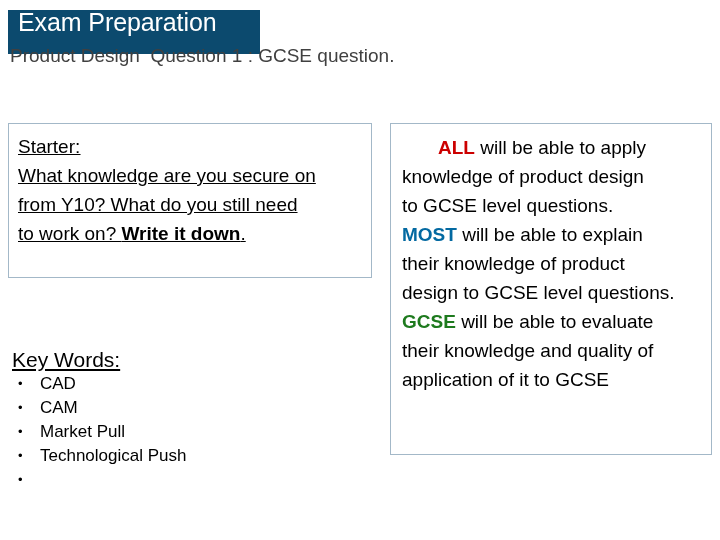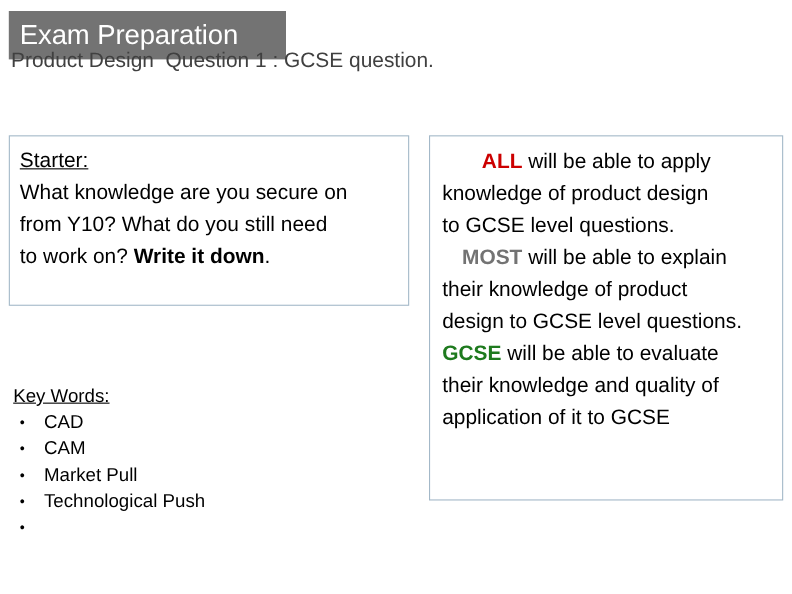--- a/index.html
+++ b/index.html
@@ -22,23 +22,23 @@
     height: 540px;
   }
 
   
   #title-banner {
     position: absolute;
     left: 8px;
     top: 10px;
     width: 252px;
     height: 44px;
-    background: #737373;
+    background: #0c4a6e;
     display: flex;
-    align-items: center;
+    align-items: flex-start;
     box-sizing: border-box;
     padding-left: 10px;
   }
   #title-banner .title-text {
     color: #FFFFFF;
     font-size: 25px;
     line-height: 1;
     white-space: nowrap;
     letter-spacing: -0.1px;
   }
@@ -57,20 +57,21 @@
   
   #starter-box {
     position: absolute;
     left: 8px;
     top: 123px;
     width: 364px;
     height: 155px;
     border: 1px solid #A3B8C8;
     box-sizing: border-box;
     padding: 8px 0 0 9px;
+    text-decoration: underline;
   }
   #starter-box .line {
     font-size: 19px;
     line-height: 29px;
     white-space: pre-wrap;
     color: #000000;
   }
   .u {
     text-decoration: underline;
   }
@@ -79,21 +80,21 @@
   }
 
   
   #keywords {
     position: absolute;
     left: 12px;
     top: 348px;
     width: 330px;
   }
   #keywords .kw-heading {
-    font-size: 17px;
+    font-size: 21px;
     line-height: 24px;
     text-decoration: underline;
     color: #000000;
   }
   #keywords ul {
     list-style: none;
     margin: 0;
     padding: 0;
   }
   #keywords li {
@@ -122,21 +123,21 @@
     box-sizing: border-box;
     padding: 9px 0 0 11px;
   }
   #objectives-box .line {
     font-size: 19px;
     line-height: 29px;
     white-space: pre-wrap;
     color: #000000;
   }
   .all-kw { color: #CC0000; font-weight: bold; margin-left: 36px; }
-  .most-kw { color: #737373; font-weight: bold; margin-left: 18px; }
+  .most-kw { color: #0369a1; font-weight: bold; }
   .some-kw { color: #1E7A1E; font-weight: bold; }
 </style>
 </head>
 <body>
 
 <div id="slide">
 
   <div id="title-banner">
     <span class="title-text">Exam Preparation</span>
   </div>

